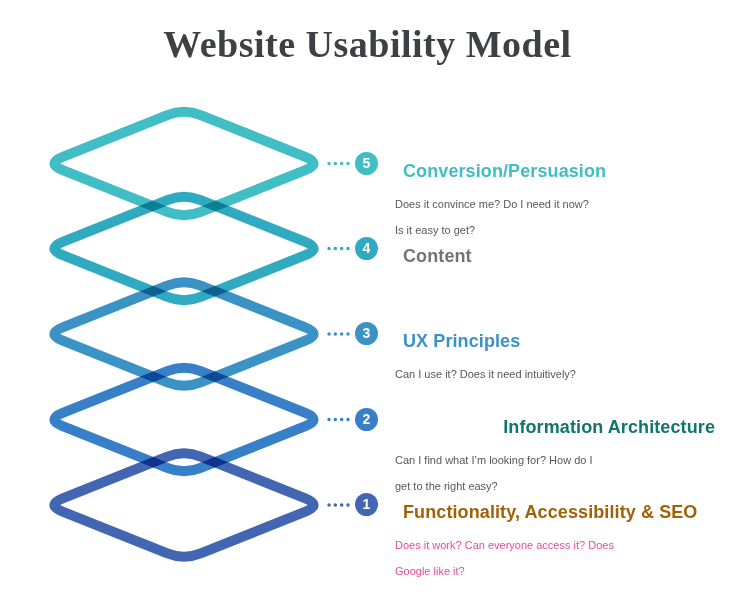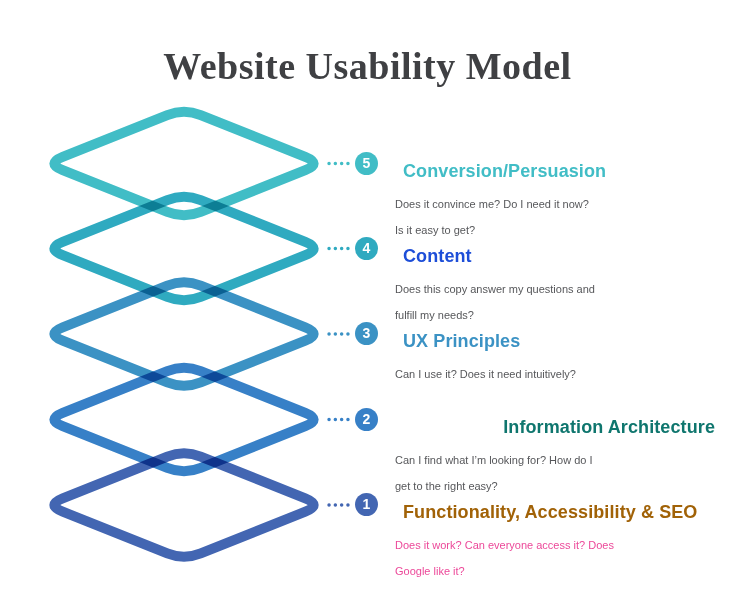--- a/index.html
+++ b/index.html
@@ -5,21 +5,21 @@
   html,body{margin:0;padding:0;background:#fff;}
   .stage{
     position:relative;
     width:735px;height:606px;
     background:#fff;
     overflow:hidden;
     font-family:"Liberation Sans", sans-serif;
   }
   .title{
     position:absolute;
-    left:0;top:44px;width:735px;
+    left:0;top:22px;width:735px;
     text-align:center;
     font-family:"Liberation Serif","DejaVu Serif",serif;
     font-weight:bold;
     font-size:38px;
     letter-spacing:0.5px;
     color:#3F4043;
     margin:0;
   }
   #diagram-svg{
     position:absolute;left:0;top:0;
@@ -99,23 +99,21 @@
       <p style="color: rgb(86, 87, 90);">Does it convince me? Do I need it now?
 Is it easy to get?</p>
     </div>
   </div>
 
   <div class="level l4">
     <div class="badge" style="background: rgb(47, 170, 192);">
       <span>4</span>
     </div>
     <div class="text">
-      <h2 style="color: #1d4ed8;">Content</h2>
-      <p style="color: rgb(86, 87, 90);">Does this copy answer my questions and
-fulfill my needs?</p>
+      <h2 style="color: #737373;">Content</h2>
     </div>
   </div>
 
   <div class="level l3">
     <div class="badge" style="background: rgb(59, 146, 196);">
       <span>3</span>
     </div>
     <div class="text">
       <h2 style="color: rgb(59, 146, 196);">UX Principles</h2>
       <p style="color: rgb(86, 87, 90);">Can I use it? Does it need intuitively?</p>

